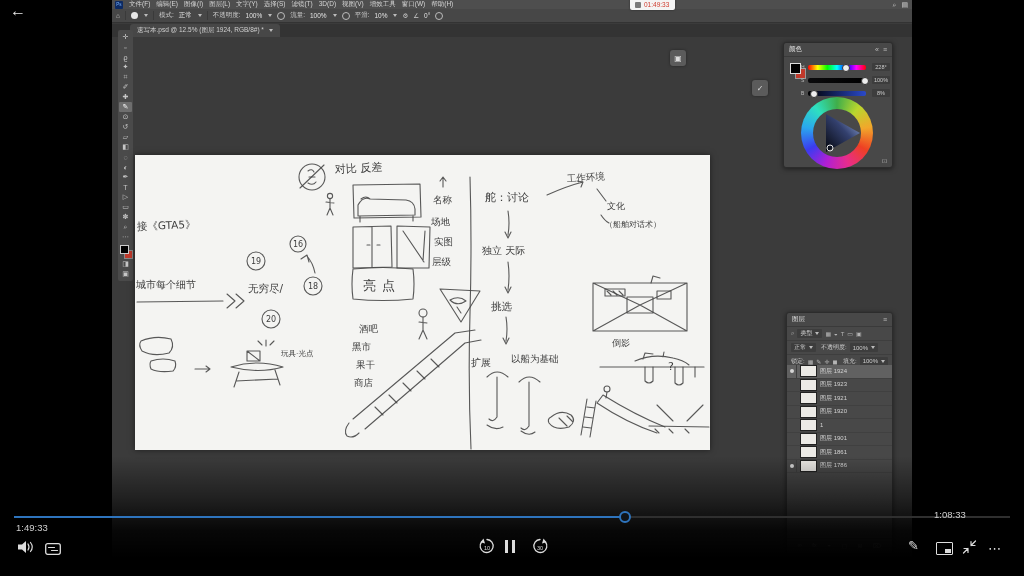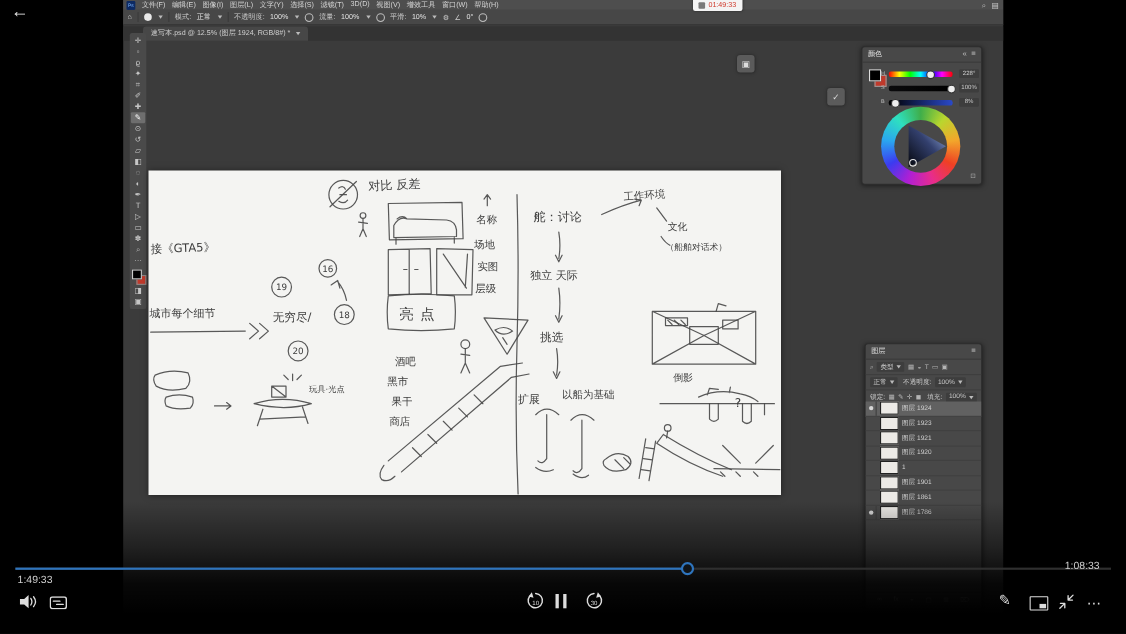--- a/index.html
+++ b/index.html
@@ -12,21 +12,21 @@
   .notice .n-ico{width:6px;height:6px;background:#7a7a7a;border-radius:1px;margin-bottom:1px;}
   .notice .n-txt{color:#cf3a2c;font-size:6.5px;line-height:8px;}
   .bottom-fade{position:absolute;left:0;top:456px;width:1024px;height:120px;z-index:5;pointer-events:none;
      background:linear-gradient(to bottom,rgba(0,0,0,0),rgba(0,0,0,.45) 35%,rgba(0,0,0,.88) 62%,#000 85%);}
   .controls{position:absolute;left:0;top:0;width:1024px;height:576px;z-index:6;pointer-events:none;}
   .controls *{pointer-events:auto;}
   .track{position:absolute;left:14px;top:516px;width:996px;height:2px;background:#2f2f2f;}
   .track-played{position:absolute;left:0;top:0;height:2px;background:#2e74bd;}
   .knob{position:absolute;top:-5px;width:8px;height:8px;border:2px solid #2e74bd;border-radius:50%;background:#101418;}
   .t-elapsed{position:absolute;left:16px;top:522px;color:#cfcfcf;font-size:9.5px;}
-  .t-remaining{position:absolute;left:968px;top:509px;color:#cfcfcf;font-size:9.5px;}
+  .t-remaining{position:absolute;left:934px;top:509px;color:#cfcfcf;font-size:9.5px;}
   .ctl{position:absolute;color:#ddd;}
   .pause-btn{left:505px;top:540px;width:14px;height:13px;display:flex;gap:4px;}
   .pause-btn i{display:block;width:3px;height:13px;background:#ddd;}
   .skip{width:20px;height:17px;}
   .skip svg{display:block;}
   .more-dots{left:988px;top:541px;font-size:13px;letter-spacing:1px;color:#ddd;}
   .pencil{left:908px;top:538px;font-size:13px;color:#ddd;transform:rotate(0deg);}
   .pip{left:936px;top:542px;width:15px;height:11px;border:1.3px solid #ddd;border-radius:1px;position:absolute;}
   .pip i{position:absolute;right:1px;bottom:1px;width:6px;height:4px;background:#ddd;}
   .shrink{left:962px;top:540px;}

